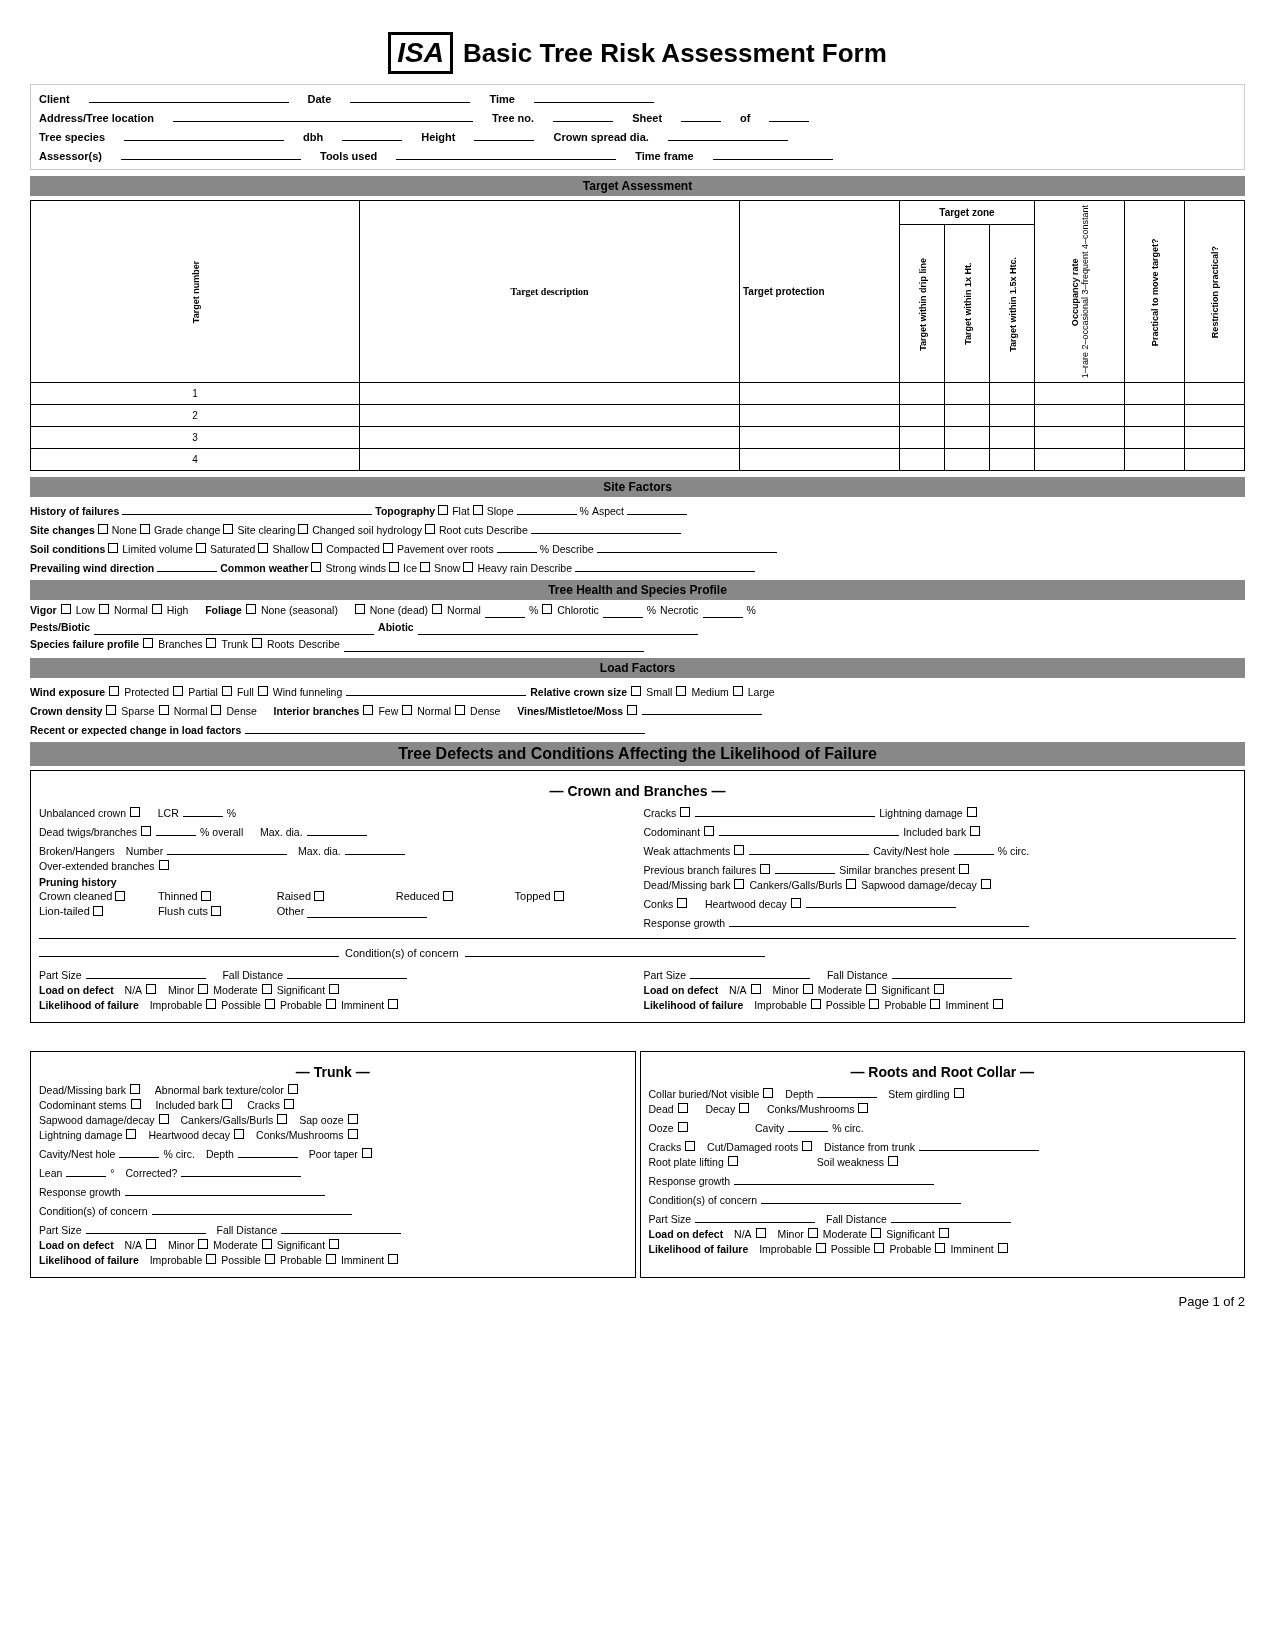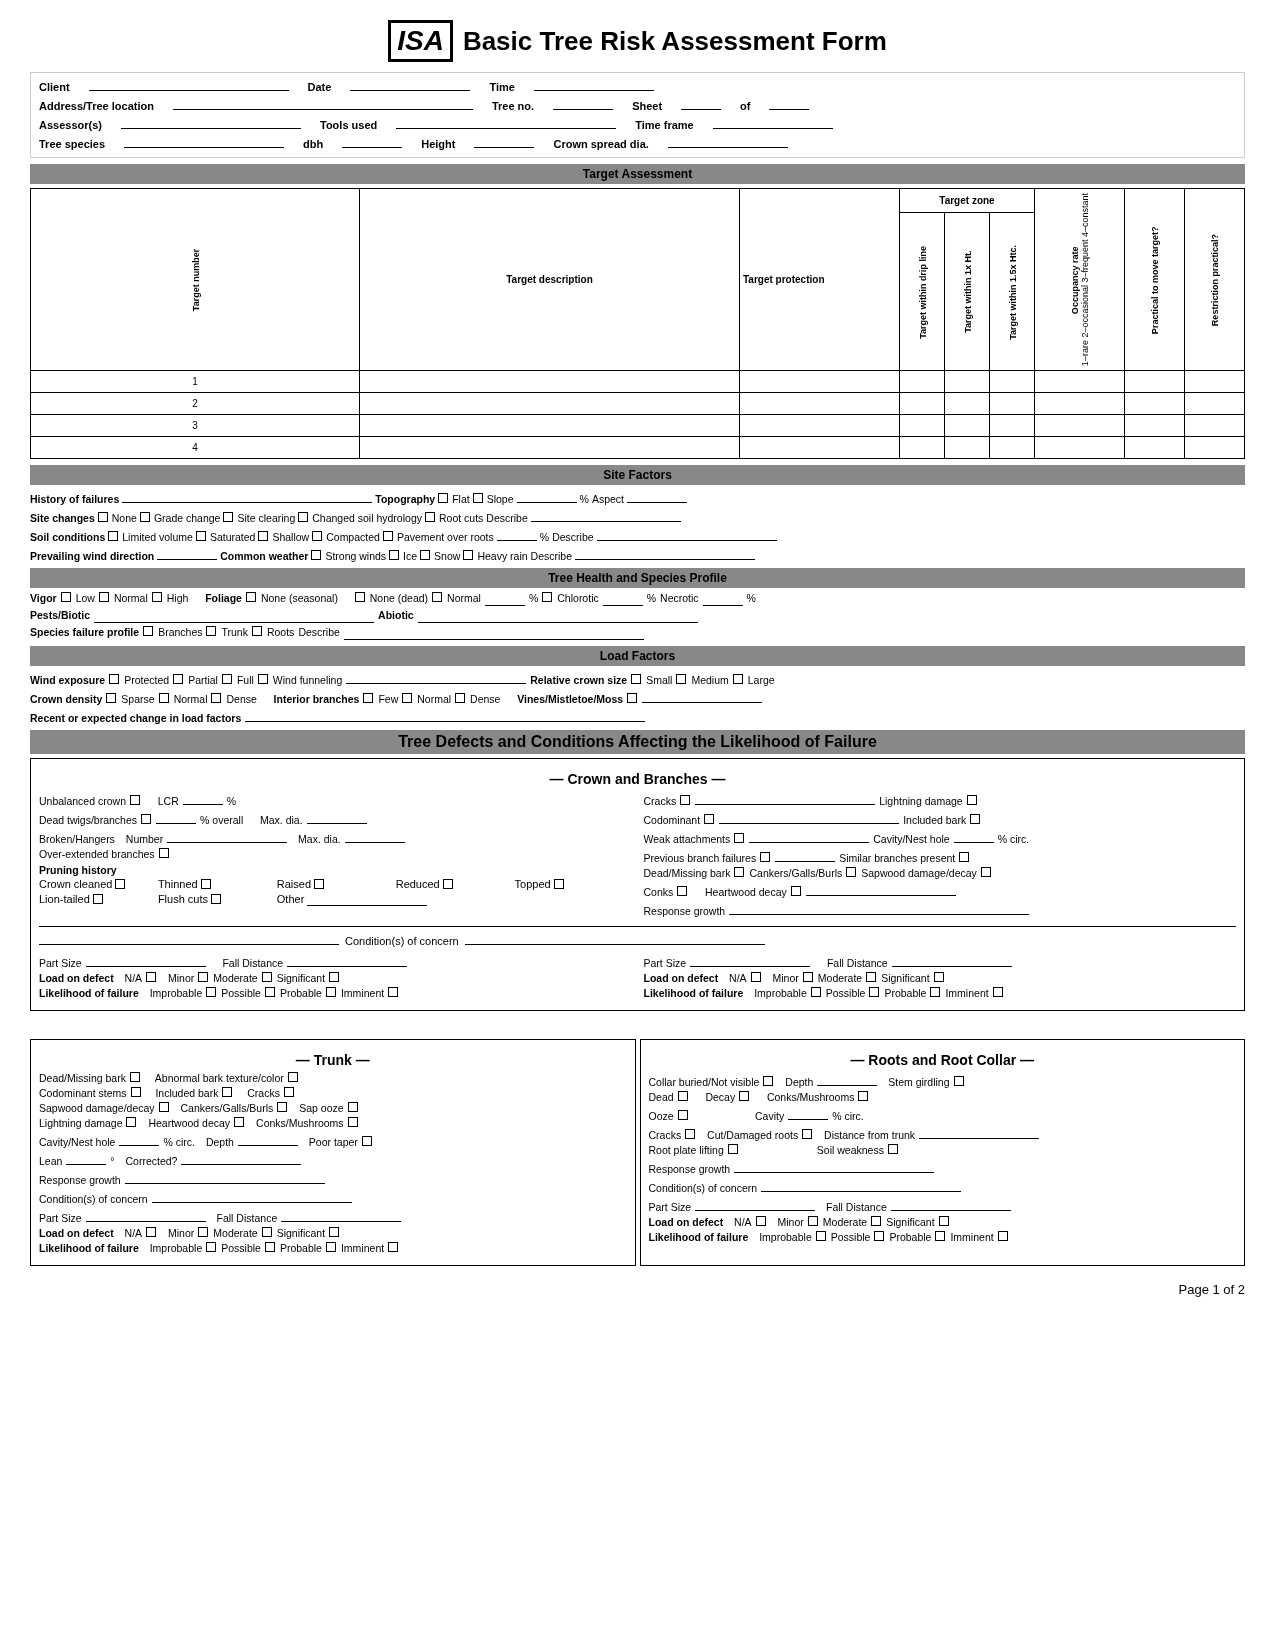--- a/index.html
+++ b/index.html
@@ -12,20 +12,21 @@
       min-height: 1650px;
       padding: 20px 30px;
     }
     .header {
       text-align: center;
       margin-bottom: 10px;
       display: flex;
       align-items: center;
       justify-content: center;
       gap: 10px;
+      margin-top: 12px;
     }
     .header-title {
       font-size: 26px;
       font-weight: bold;
     }
     .isa-logo {
       font-size: 28px;
       font-weight: bold;
       border: 3px solid #000;
       padding: 2px 6px;
@@ -159,49 +160,49 @@
     <span class="bold">Address/Tree location</span>
     <span class="underline" style="min-width:300px"></span>
     <span class="bold">Tree no.</span>
     <span class="underline underline-short"></span>
     <span class="bold">Sheet</span>
     <span class="underline underline-xshort"></span>
     <span class="bold">of</span>
     <span class="underline underline-xshort"></span>
   </div>
   <div class="top-line">
-    <span class="bold">Assessor(s)</span>
-    <span class="underline" style="min-width:180px"></span>
-    <span class="bold">Tools used</span>
-    <span class="underline" style="min-width:220px"></span>
-    <span class="bold">Time frame</span>
-    <span class="underline underline-medium"></span>
-  </div>
-  <div class="top-line">
     <span class="bold">Tree species</span>
     <span class="underline" style="min-width:160px"></span>
     <span class="bold">dbh</span>
     <span class="underline underline-short"></span>
     <span class="bold">Height</span>
     <span class="underline underline-short"></span>
     <span class="bold">Crown spread dia.</span>
     <span class="underline underline-medium"></span>
   </div>
+  <div class="top-line">
+    <span class="bold">Assessor(s)</span>
+    <span class="underline" style="min-width:180px"></span>
+    <span class="bold">Tools used</span>
+    <span class="underline" style="min-width:220px"></span>
+    <span class="bold">Time frame</span>
+    <span class="underline underline-medium"></span>
+  </div>
 </div>
 
 <div class="section-header">Target Assessment</div>
 
 <table class="target-table">
   <thead>
     <tr>
       <th rowspan="3" class="number-col rotated">
         <span>Target number</span>
       </th>
       <th rowspan="3" class="target-desc-col">
-        <div style="text-align:center; font-weight:bold;">Target description</div>
+        <div style="text-align:center; font-weight:bold;font-family:Liberation Serif, serif;">Target description</div>
       </th>
       <th rowspan="3" class="target-prot-col">
         <div style="text-align:left; font-weight:bold;">Target protection</div>
       </th>
       <th colspan="3" class="target-zone-header">
         <span>Target zone</span>
       </th>
       <th rowspan="3" class="occ-col rotated">
         <div style="font-size:9px; text-align:center;">
           <div>Occupancy rate</div>

